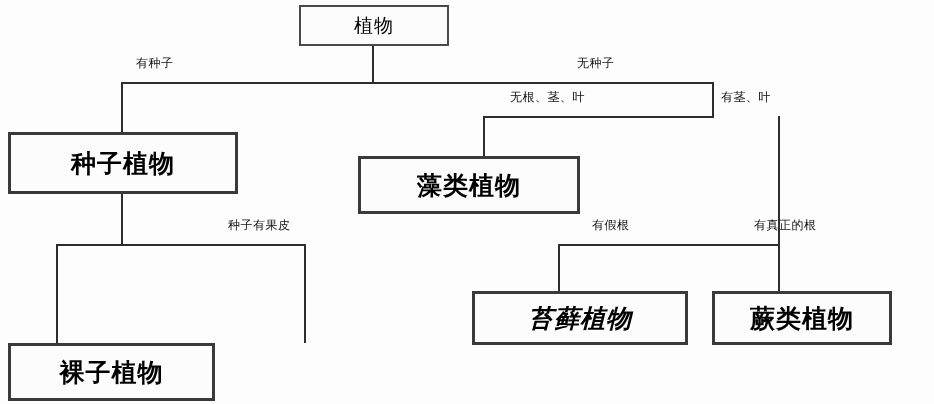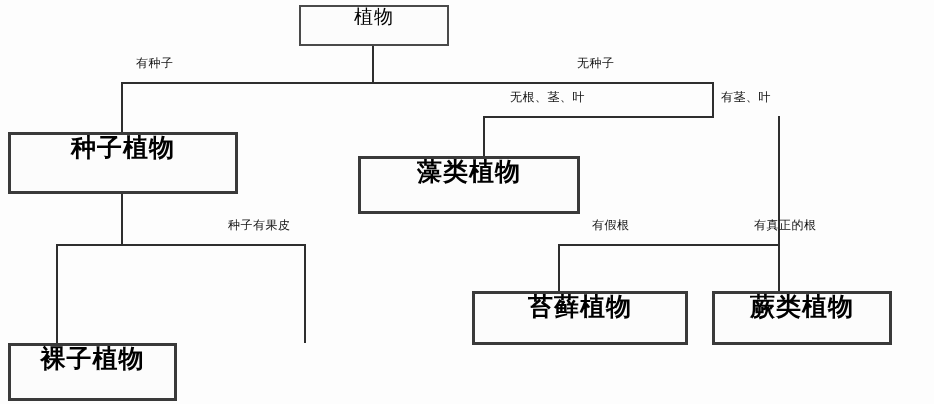--- a/index.html
+++ b/index.html
@@ -16,20 +16,21 @@
     height: 404px;
     background: #fdfdfd;
     overflow: hidden;
   }
   .node {
     position: absolute;
     box-sizing: border-box;
     background: #fcfcfc;
     border: 2px solid #3b3b3b;
     display: flex;
+    align-items: center;
     justify-content: center;
     color: #000000;
     line-height: 1;
     white-space: nowrap;
   }
   .node.root {
     border-width: 2px;
     border-color: #4a4a4a;
     font-size: 19px;
     font-weight: 400;
@@ -75,26 +76,26 @@
   </div>
 
   <div class="node level1" style="left:8px; top:132px; width:230px; height:62px;">
     <span class="node-label">种子植物</span>
   </div>
 
   <div class="node level1" style="left:358px; top:156px; width:222px; height:58px;">
     <span class="node-label">藻类植物</span>
   </div>
 
-  <div class="node level2" style="left:8px; top:343px; width:169px; height:58px;">
+  <div class="node level2" style="left:8px; top:343px; width:207px; height:58px;">
     <span class="node-label">裸子植物</span>
   </div>
 
 
-  <div class="node level2" style="left:472px; top:291px; width:216px; height:54px;">
+  <div class="node level2" style="left:472px; top:291px; width:216px; height:54px;font-style:italic;">
     <span class="node-label">苔藓植物</span>
   </div>
 
   <div class="node level2" style="left:712px; top:291px; width:180px; height:54px;">
     <span class="node-label">蕨类植物</span>
   </div>
 
   <div class="edge v" style="left:372px; top:46px; height:37px;"></div>
 
   <div class="edge h" style="left:121px; top:82px; width:593px;"></div>

